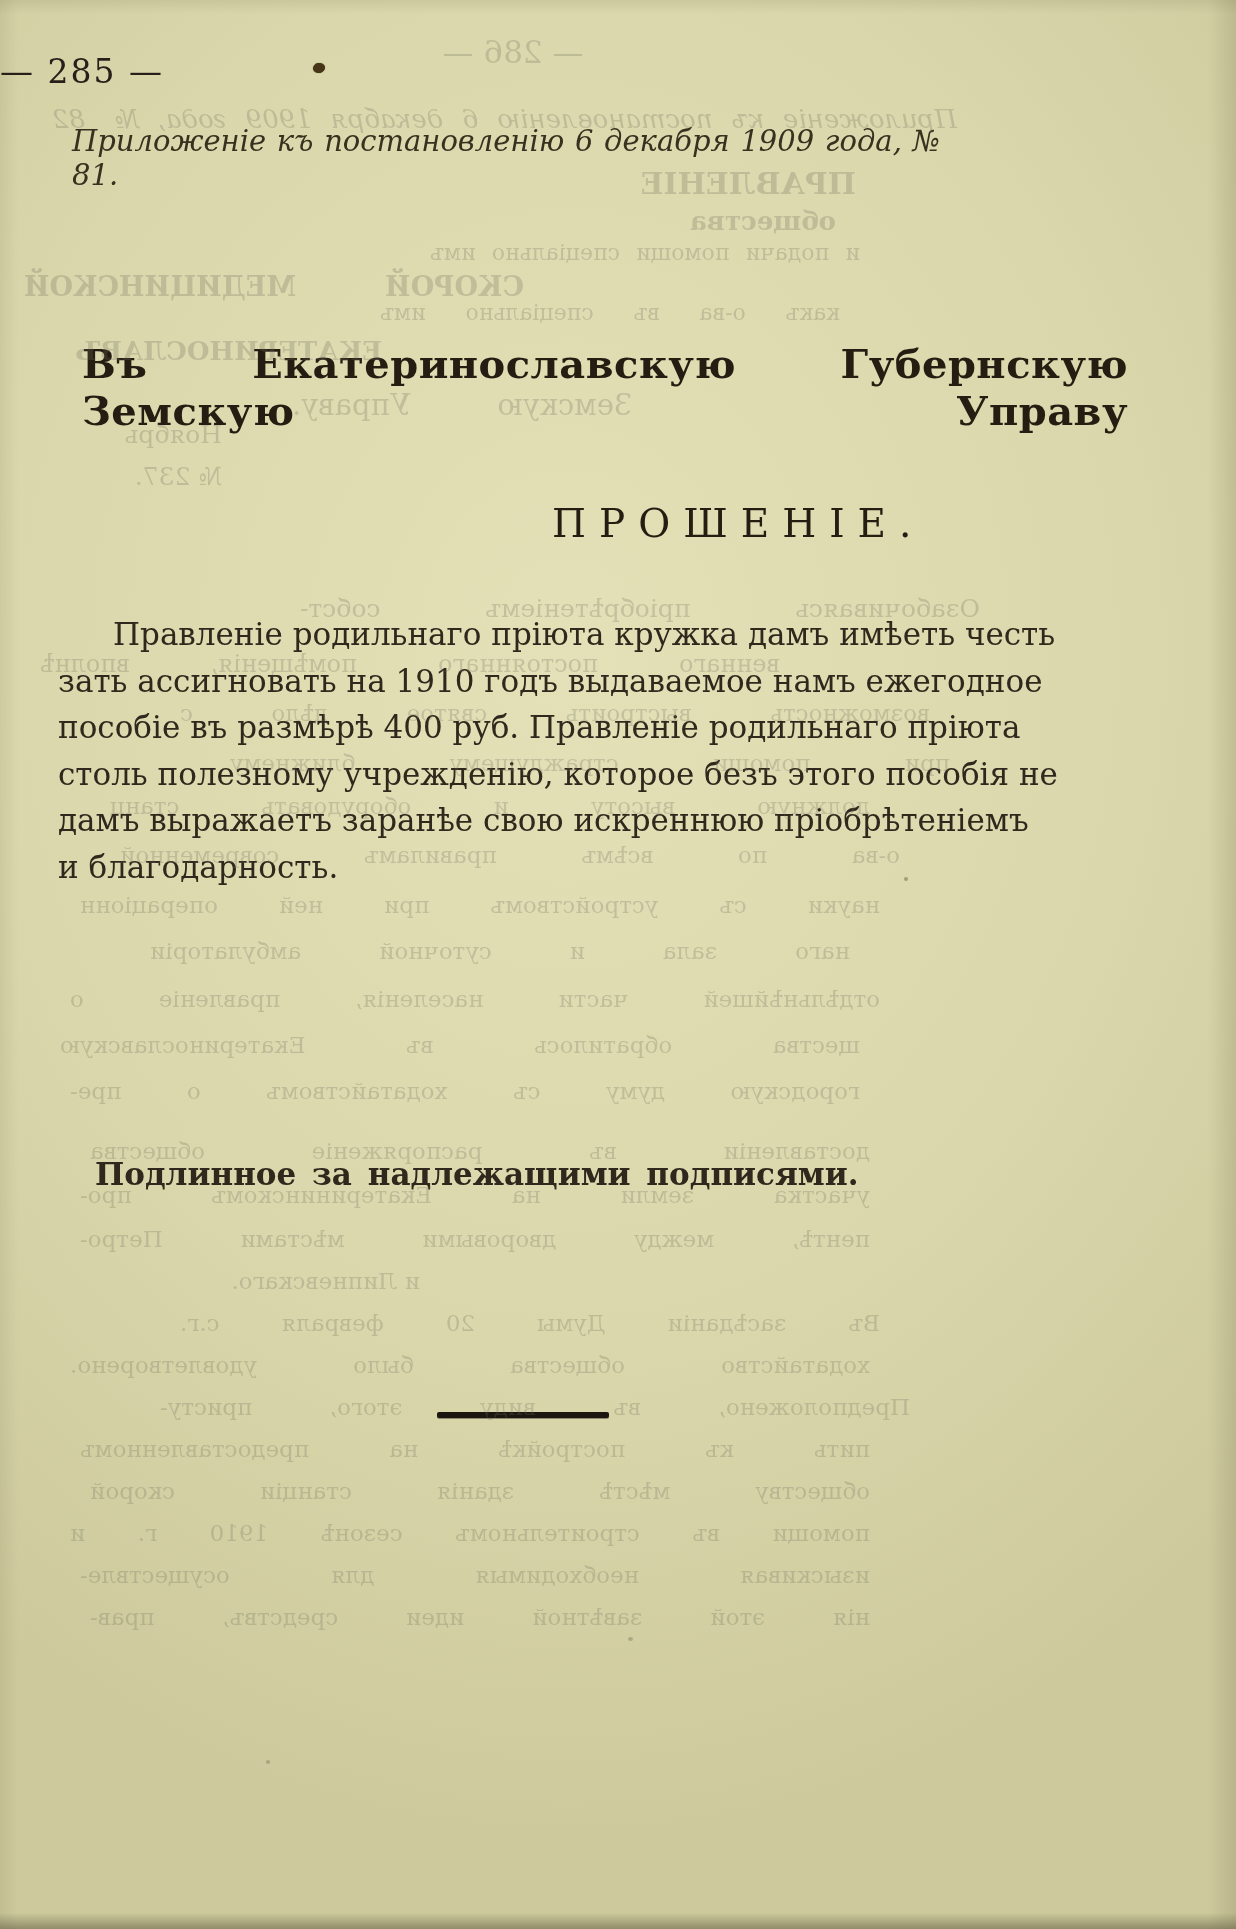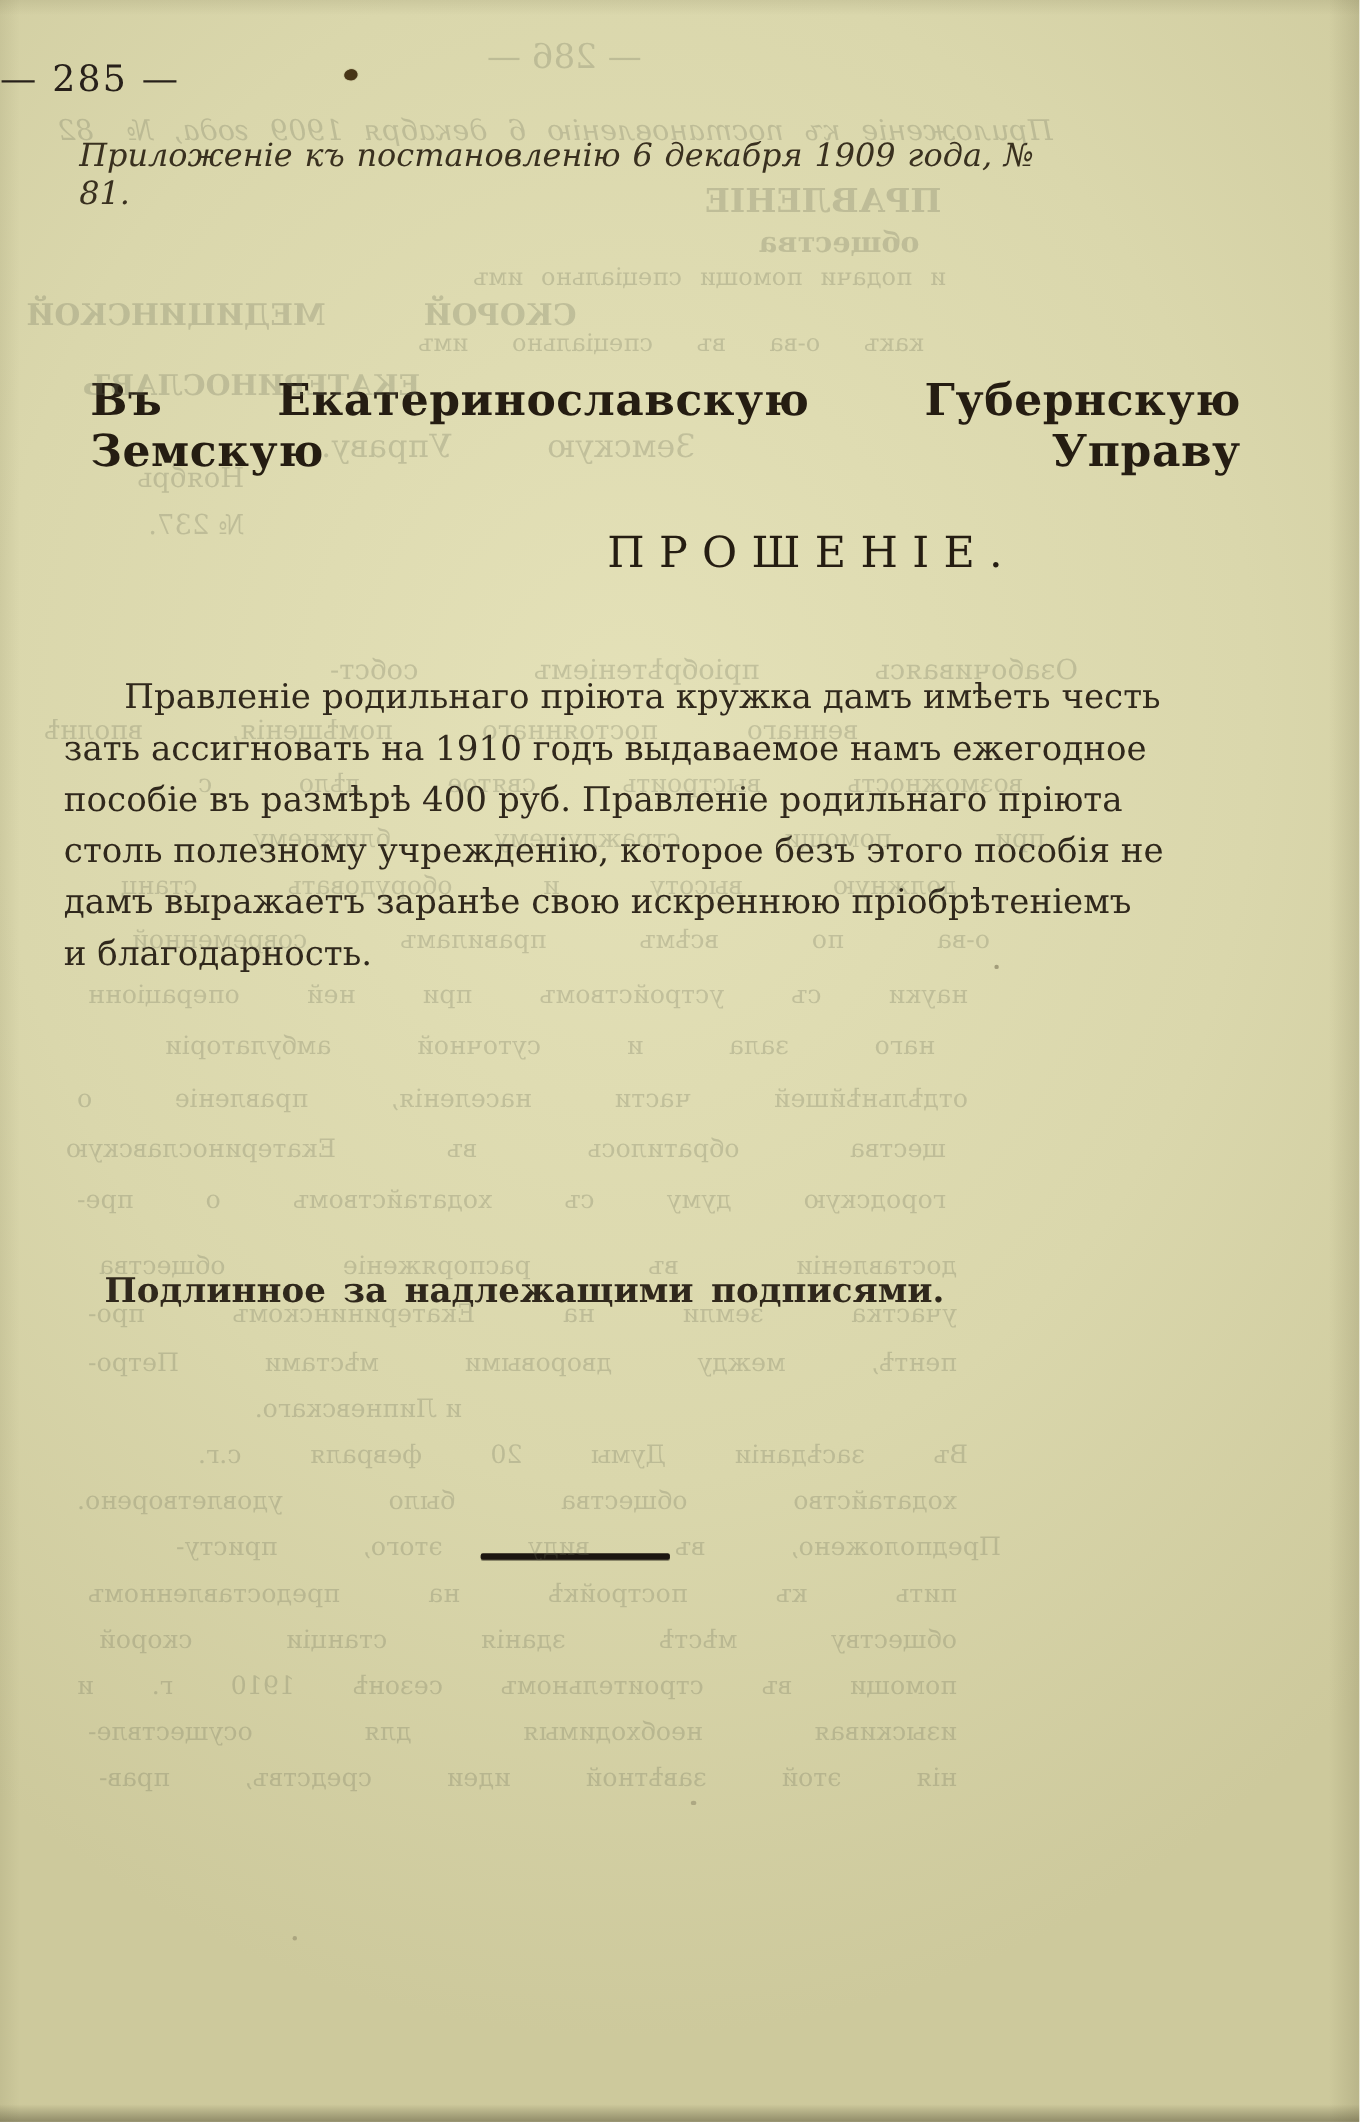--- a/index.html
+++ b/index.html
@@ -20,21 +20,21 @@
       linear-gradient(to top,   rgba(45,40,20,.38), rgba(45,40,20,0) 16px),
       linear-gradient(to bottom,rgba(95,90,55,.12), rgba(95,90,55,0) 14px);
   }
   .abs{position:absolute;}
   .just{text-align:justify;text-align-last:justify;}
 
   .page-number{top:52px;left:0;width:1024px;text-align:left;font-size:33px;letter-spacing:2px;color:#27201a;}
   .ink-dot{top:63px;left:313px;width:12px;height:10px;border-radius:50%;background:#473517;transform:rotate(-12deg);box-shadow:0 0 1px #473517;}
   .annotation{top:124px;left:72px;width:868px;font-style:italic;font-size:29px;color:#39301f;}
   .recipient{top:340px;left:82px;width:1046px;font-size:40px;font-weight:bold;margin:0;color:#251d12;letter-spacing:.5px;}
-  .doc-title{top:480px;left:552px;font-size:39px;font-weight:normal;margin:0;letter-spacing:13px;color:#251d12;white-space:nowrap;}
+  .doc-title{top:501px;left:552px;font-size:39px;font-weight:normal;margin:0;letter-spacing:13px;color:#251d12;white-space:nowrap;}
 
   .body-block{top:611px;left:58px;width:930px;font-size:31px;color:#30281c;}
   .body-line{height:46.6px;line-height:46.6px;white-space:nowrap;text-align:justify;text-align-last:justify;}
   .body-line.first{padding-left:55px;}
   .body-line.last{text-align-last:left;}
 
   .signature{top:1156px;left:95px;font-size:31px;color:#30281c;word-spacing:5px;white-space:nowrap;font-weight:bold;}
   .divider{top:1412px;left:437px;width:172px;height:6px;background:#1c1610;border-radius:2px;box-shadow:0 1px 0 rgba(28,22,16,.4);}
 
   .ghost{

